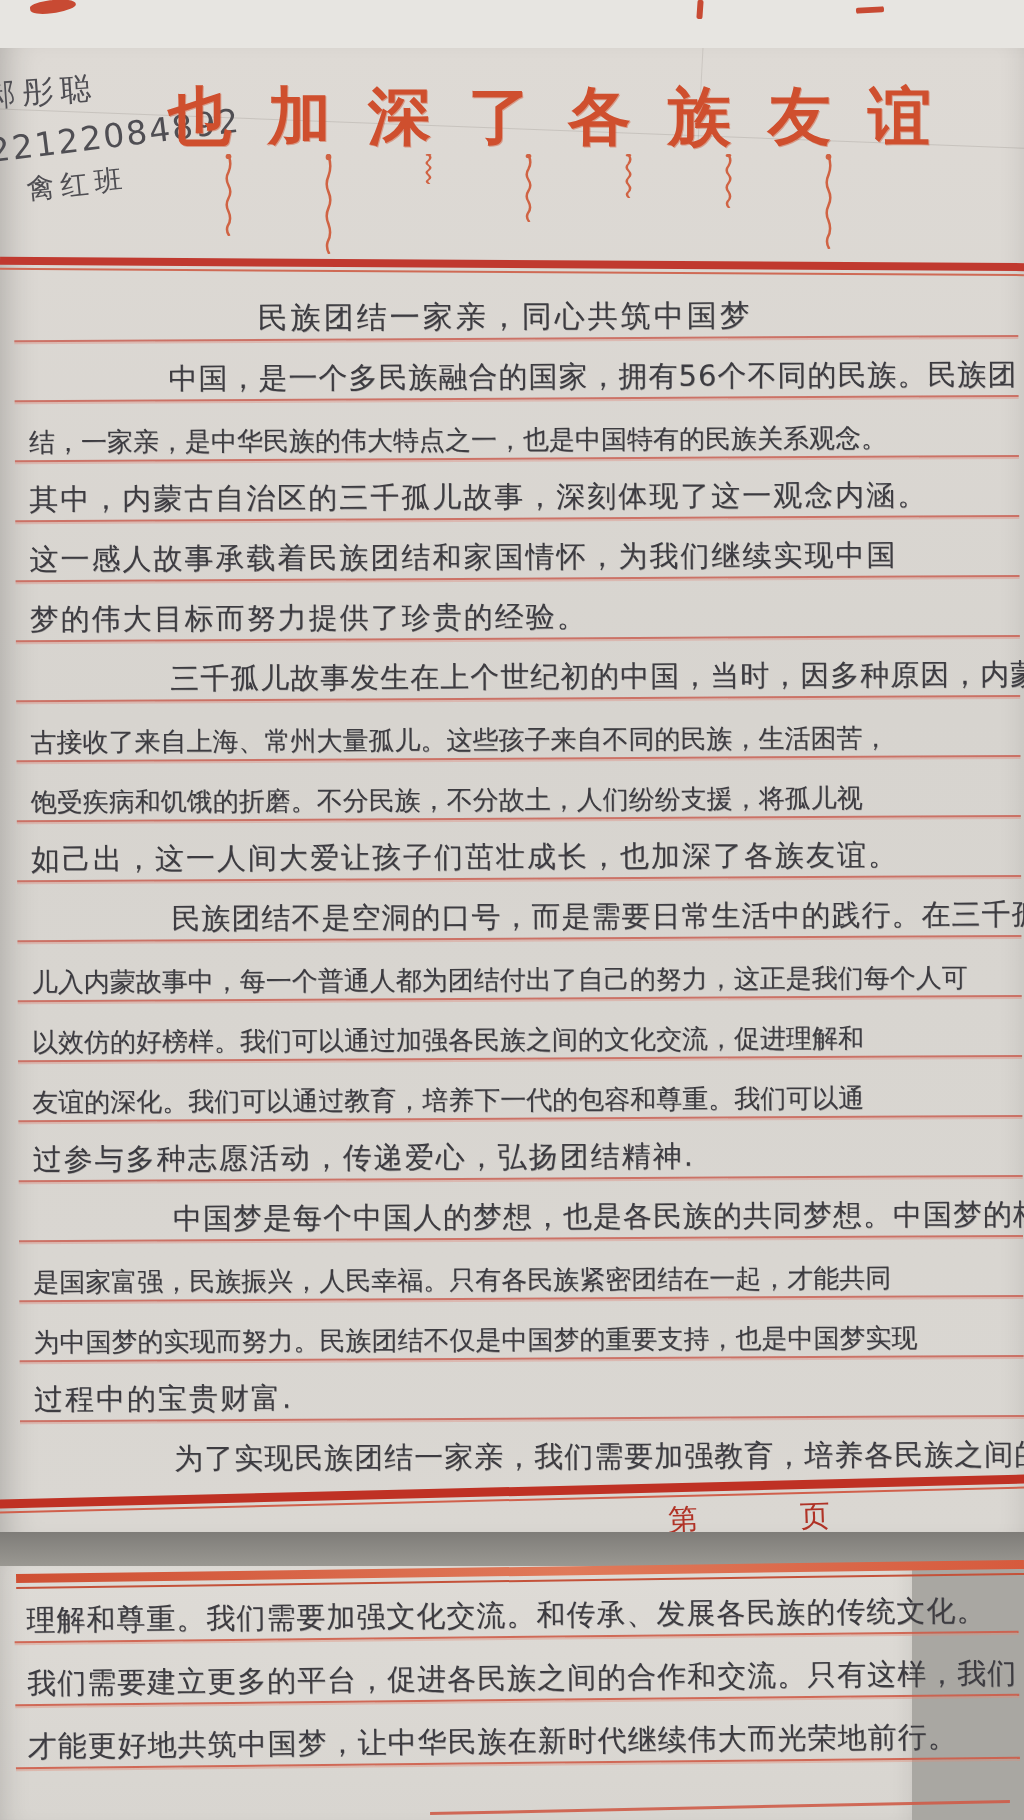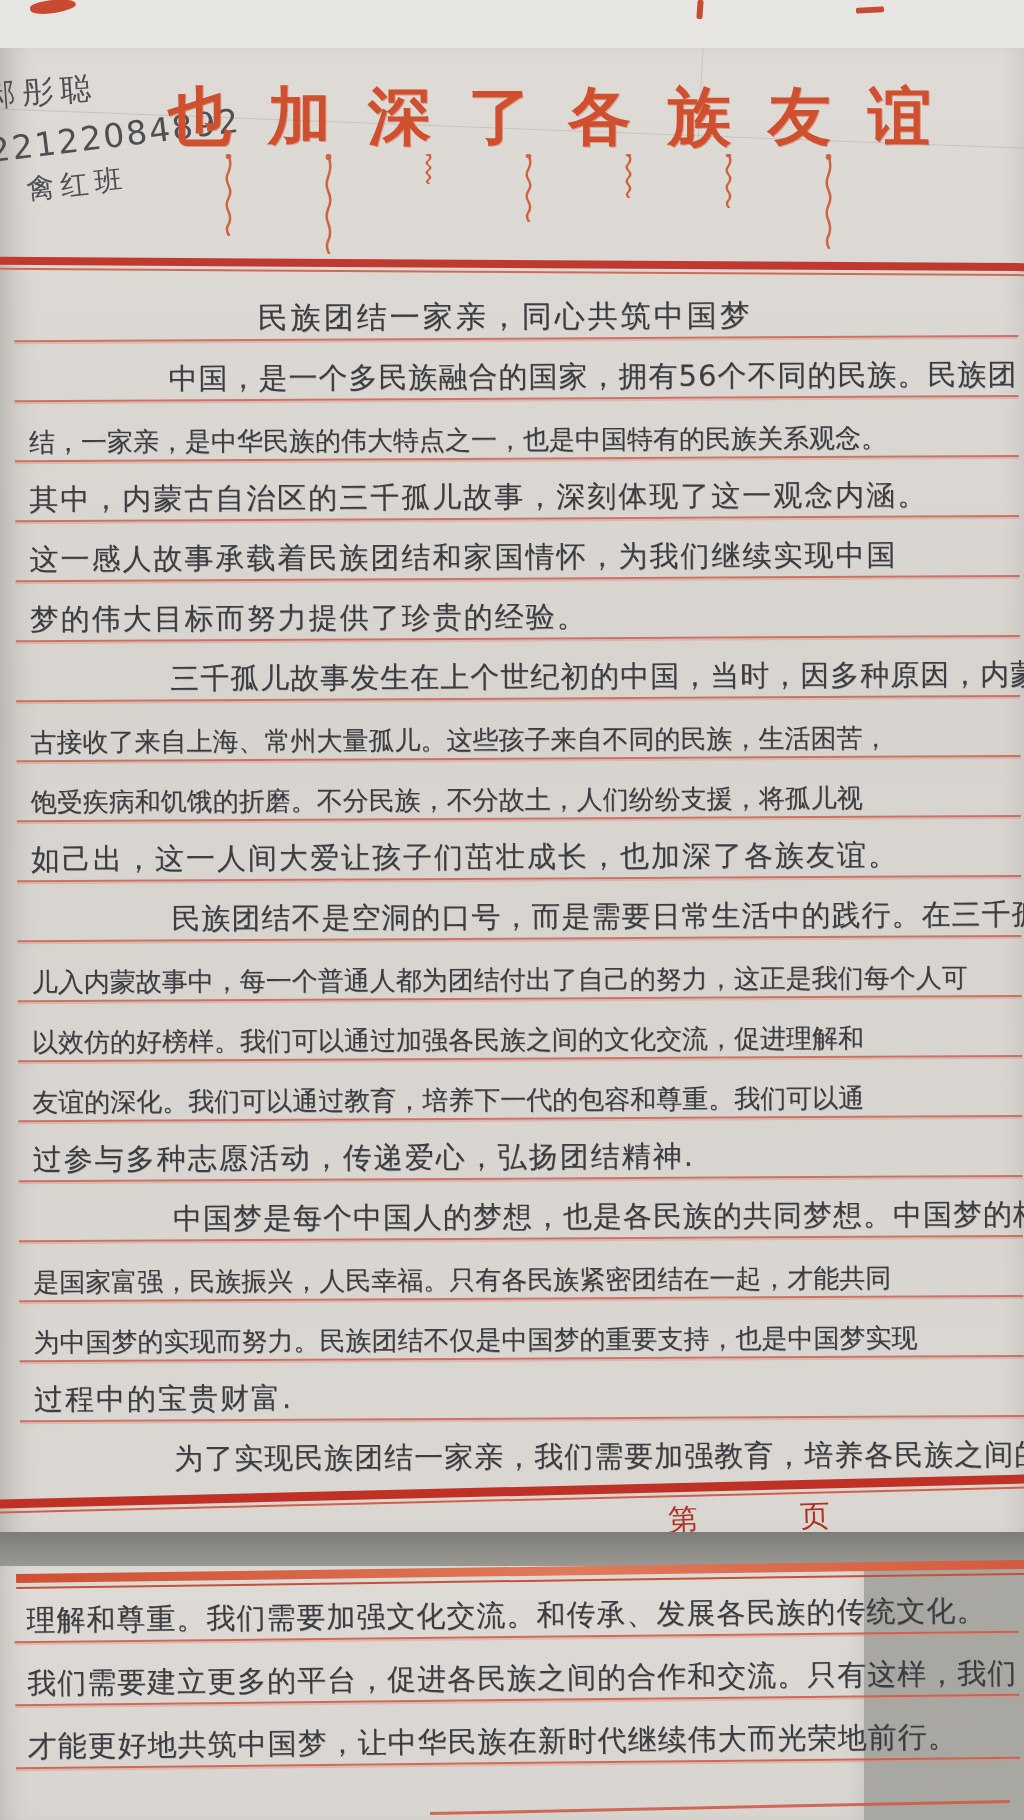--- a/index.html
+++ b/index.html
@@ -76,20 +76,21 @@
 
   
   .page-gap{position:absolute;left:0;top:1532px;width:1024px;height:34px;
     background:linear-gradient(180deg,#7e7c78,#9a9892);}
 
   
   .page2{
     position:absolute;left:0;top:1566px;width:864px;height:254px;
     background:linear-gradient(180deg,#dedbd6,#d8d5d0);
     box-shadow:inset 22px 0 30px -22px rgba(0,0,0,.18), inset -18px 0 26px -22px rgba(0,0,0,.12);
+    padding-left:48px;
   }
   .p2-border{position:absolute;left:16px;top:8px;width:1008px;transform:rotate(-.8deg);transform-origin:left top;}
   .p2-border .thick{height:9px;background:linear-gradient(90deg,#cf4f33,#e07a5a 55%,#d65a3d);}
   .p2-border .thin{height:2px;background:#c4523a;margin-top:4px;}
   .rows2{position:absolute;left:0;top:14px;width:1024px;transform:rotate(-.6deg);transform-origin:40px top;}
   .rows2 .row{height:63px;font-size:29px;letter-spacing:1px;padding-left:26px;}
   .rows2 .row::after{background:rgba(206,92,72,.9);box-shadow:0 2px 0 rgba(224,140,120,.4);}
   .rows2 .row:last-child::after{display:block;}
   .partial-rule{position:absolute;left:430px;top:240px;width:580px;height:3px;
     background:rgba(206,92,72,.9);transform:rotate(-1.2deg);}

